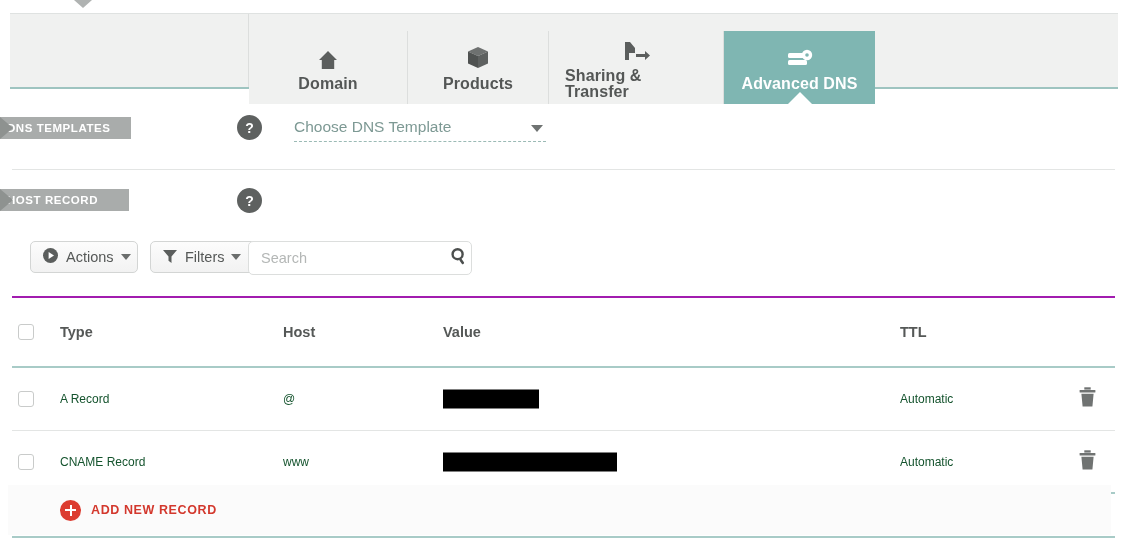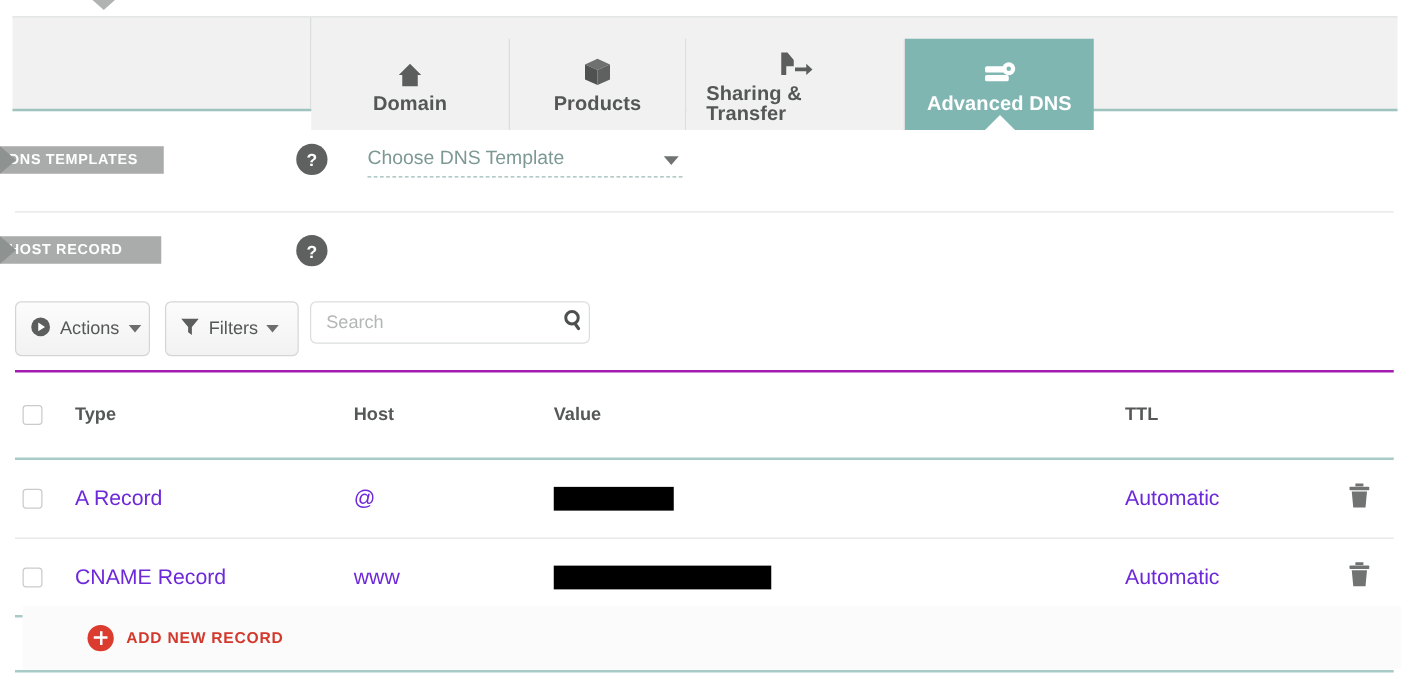--- a/index.html
+++ b/index.html
@@ -142,30 +142,31 @@
   .hr-light {
     position: absolute;
     left: 12px; top: 169px;
     width: 1103px; height: 1px;
     background: #e3e5e4;
   }
 
   
   .btn {
     position: absolute;
-    height: 44px;
+    height: 32px;
     background: linear-gradient(#fcfcfc, #f2f2f2);
     border: 1px solid #d3d5d4;
     border-radius: 5px;
     display: flex;
     align-items: center;
     padding: 0 11px;
     cursor: pointer;
     color: #555857;
     font-size: 14.5px;
+    margin-left: 18px;
   }
   .btn .lbl { margin: 0 7px; }
   .btn .caret-d {
     width: 0; height: 0;
     border-left: 5px solid transparent;
     border-right: 5px solid transparent;
     border-top: 6px solid #6b6e6d;
   }
   .btn.actions { left: 12px; top: 241px; width: 108px; }
   .btn.filters { left: 132px; top: 241px; width: 107px; }
@@ -225,33 +226,33 @@
     background: #fff;
     cursor: pointer;
     display: block;
   }
   .th-text {
     font-size: 14.5px;
     font-weight: bold;
     color: #555857;
   }
   .td-text {
-    font-size: 17px;
-    color: #6d28d9;
+    font-size: 12px;
+    color: #14532d;
   }
   .redacted { background: #000; display: block; }
   .redacted.r1 { width: 96px; height: 19px; }
   .redacted.r2 { width: 174px; height: 19px; }
 
   .trash { cursor: pointer; display: block; }
 
   
   .addrow {
     position: absolute;
-    left: 18px; top: 485px;
+    left: 8px; top: 485px;
     width: 1103px; height: 50px;
     background: #fbfbfb;
   }
   .addbtn {
     position: absolute;
     left: 52px; top: 10px;
     height: 30px;
     display: flex; align-items: center;
     cursor: pointer;
   }

